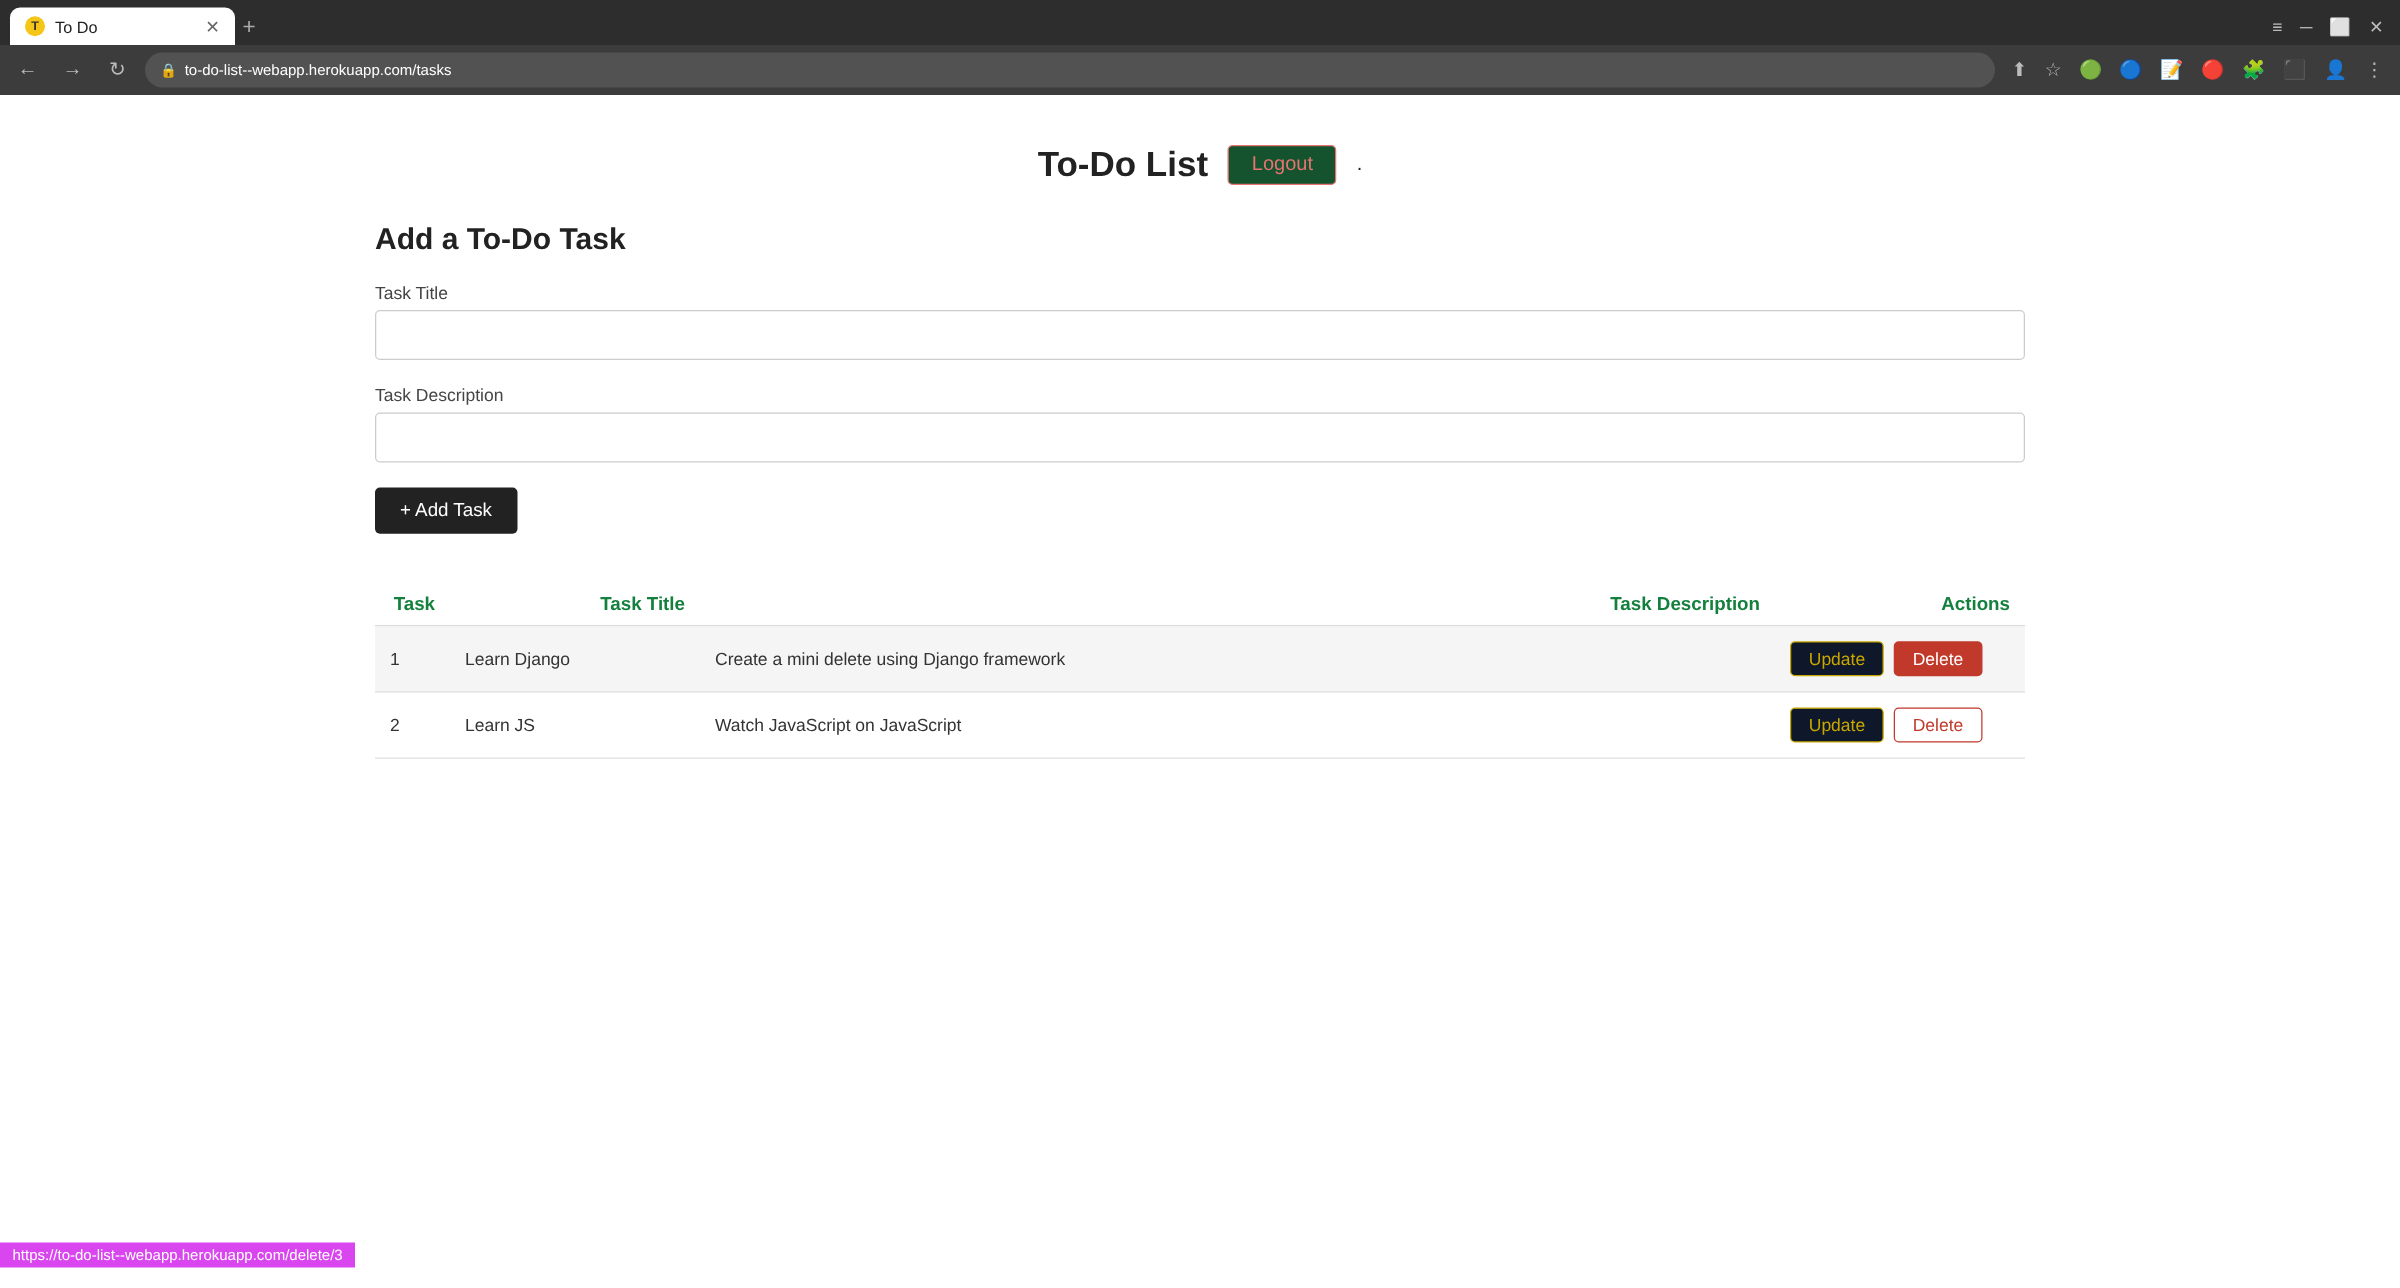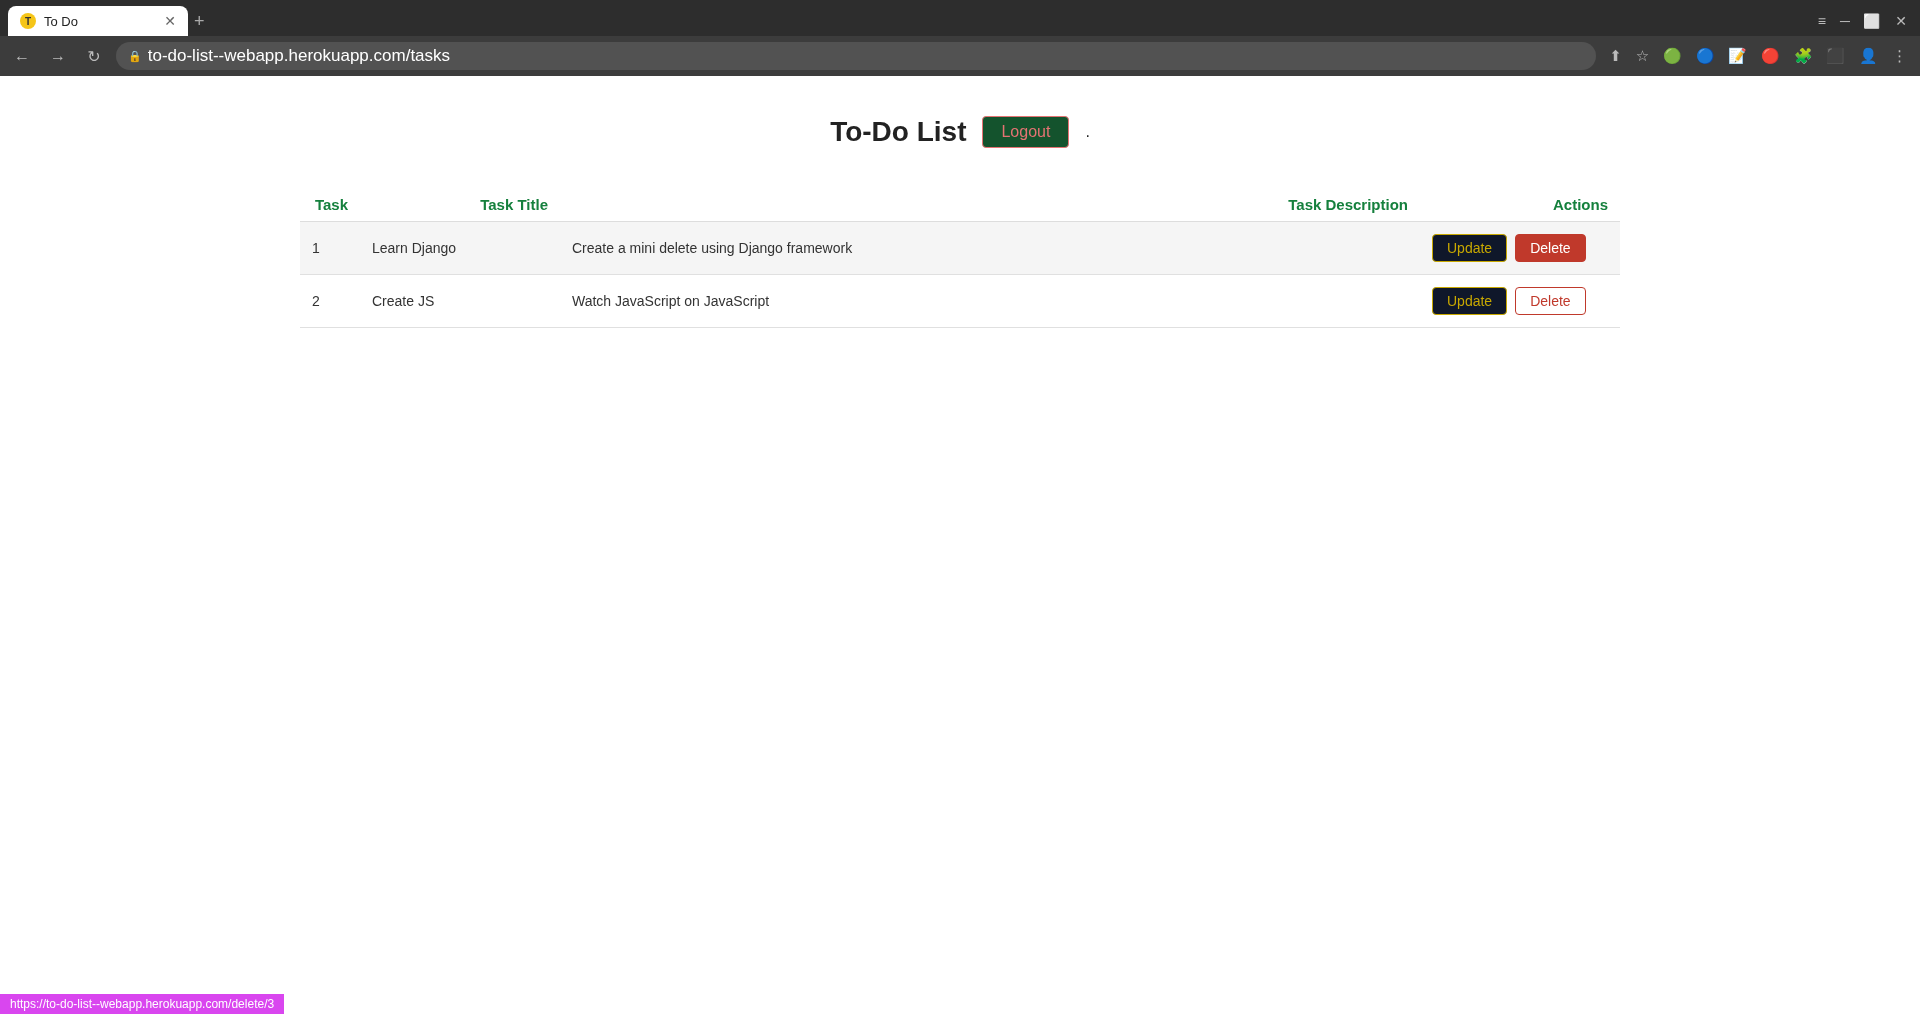--- a/index.html
+++ b/index.html
@@ -110,21 +110,21 @@
       gap: 6px;
     }
 
     .lock-icon {
       font-size: 11px;
       color: #aaa;
     }
 
     .address-text {
       color: #fff;
-      font-size: 17px;
+      font-size: 12px;
     }
 
     .nav-actions {
       display: flex;
       align-items: center;
       gap: 4px;
     }
 
     .nav-icon-btn {
       background: none;
@@ -361,20 +361,35 @@
 </div>
 
 <div class="page-content">
 
   <div class="page-header">
     <h1 class="page-title">To-Do List</h1>
     <button class="logout-btn">Logout</button>
     <span>.</span>
   </div>
 
+  <div>
+    <h2 class="section-title">Add a To-Do Task</h2>
+
+    <div class="form-group">
+      <label class="form-label">Task Title</label>
+      <input class="form-input" type="text" placeholder="" style="">
+    </div>
+
+    <div class="form-group">
+      <label class="form-label">Task Description</label>
+      <input class="form-input" type="text" placeholder="" style="">
+    </div>
+
+    <button class="add-task-btn">+ Add Task</button>
+  </div>
 
   <div class="todo-section">
 
     <table class="task-table">
       <thead>
         <tr>
           <th style="width:60px;">Task</th>
           <th style="width:200px;">Task Title</th>
           <th>Task Description</th>
           <th style="width:200px;">Actions</th>
@@ -388,21 +403,21 @@
             <td>Create a mini delete using Django framework</td>
             <td>
               <div class="actions-cell">
                 <button class="update-btn">Update</button>
                 <button class="delete-btn">Delete</button>
               </div>
             </td>
           </tr>
           <tr>
             <td>2</td>
-            <td>Create JS</td>
+            <td>Learn JS</td>
             <td>Watch JavaScript on JavaScript</td>
             <td>
               <div class="actions-cell">
                 <button class="update-btn">Update</button>
                 <button class="delete-btn-outline">Delete</button>
               </div>
             </td>
           </tr>
         </tbody>
     </table>

